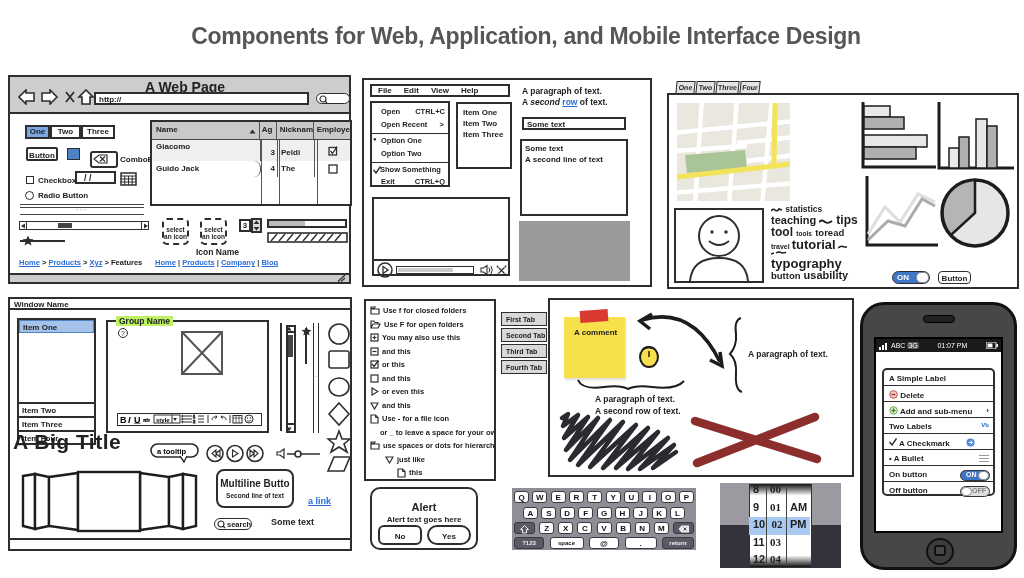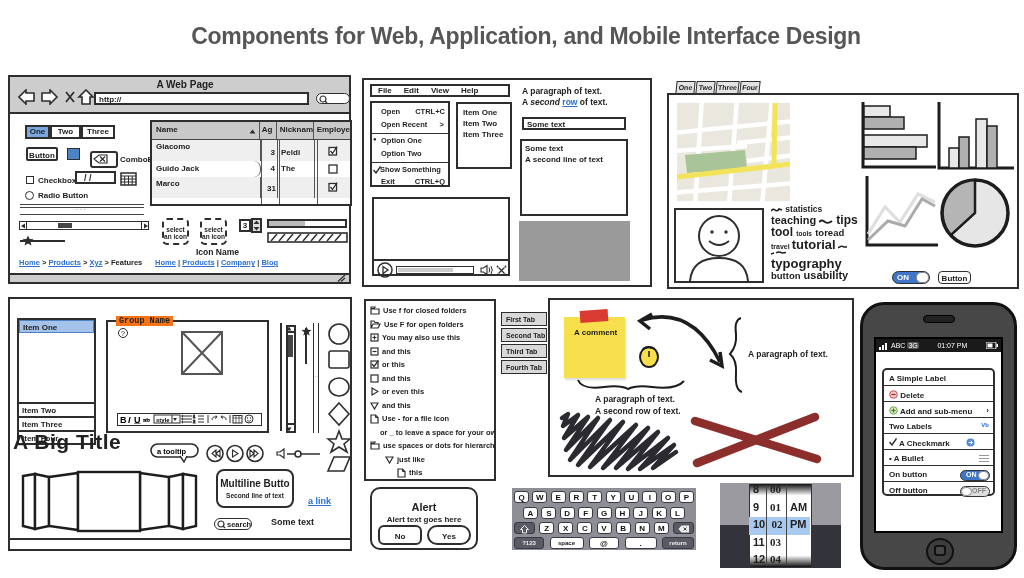--- a/index.html
+++ b/index.html
@@ -13,21 +13,21 @@
   font-size:8px; text-align:center; line-height:11px; color:#111; }
 .kk.dk { background:#5a5a64; color:#eee; }
 </style>
 </head>
 <body>
 <div class="abs" style="left:14px;top:23px;width:1024px;text-align:center;font-size:23px;font-weight:bold;color:#565656;letter-spacing:-0.3px;">Components for Web, Application, and Mobile Interface Design</div>
 
 <div class="abs bdr" id="bw" style="left:8px;top:75px;width:343px;height:209px;background:#fff;">
 
   <div class="abs" style="left:0;top:0;width:339px;height:37px;background:#cdcdcd;border-bottom:2px solid #2e2e2e;"></div>
-  <div class="abs" style="left:0;top:2px;width:339px;text-align:center;font-size:10px;font-weight:bold;padding-left:11px;">A Web Page</div>
+  <div class="abs" style="left:0;top:2px;width:339px;text-align:center;font-size:14px;font-weight:bold;padding-left:11px;">A Web Page</div>
   <svg class="abs" style="left:8px;top:12px;" width="80" height="16" viewBox="0 0 80 16">
     <path d="M16 4 L8 4 L8 1 L1 8 L8 15 L8 12 L16 12 Z" fill="#fff" stroke="#2e2e2e" stroke-width="1.6"></path>
     <path d="M24 4 L32 4 L32 1 L39 8 L32 15 L32 12 L24 12 Z" fill="#fff" stroke="#2e2e2e" stroke-width="1.6"></path>
     <path d="M48 3 L56 13 M56 3 L48 13" stroke="#2e2e2e" stroke-width="1.8" fill="none"></path>
     <path d="M64 15 L64 8 L61 8 L68 1 L75 8 L72 8 L72 15 Z" fill="#fff" stroke="#2e2e2e" stroke-width="1.6"></path>
   </svg>
   <div class="abs bdr1" style="left:84px;top:15px;width:215px;height:13px;background:#fff;font-size:8px;font-weight:bold;padding:1px 0 0 3px;border-width:2px;">http://</div>
   <div class="abs" style="left:306px;top:16px;width:34px;height:11px;background:#fff;border:1.5px solid #2e2e2e;border-radius:6px;"></div>
   <svg class="abs" style="left:309px;top:18px;" width="9" height="9" viewBox="0 0 9 9">
       <circle cx="4" cy="4" r="3" fill="none" stroke="#2e2e2e" stroke-width="1.2"></circle>
@@ -101,29 +101,20 @@
             <rect x="1" y="1.5" width="7.5" height="7.5" fill="#fff" stroke="#2e2e2e" stroke-width="1.3"></rect>
             <path d="M2.5 5 L4.5 7.5 L9 0.7" stroke="#2e2e2e" stroke-width="1.3" fill="none"></path>
           </svg></div>
     </div>
     <div style="display:flex;height:16px;background:#fff;font-size:8px;font-weight:bold;">
       <div style="width:109px;padding:3px 0 0 4px;border-right:1px solid #555;border-radius:7px;">Guido Jack</div>
       <div style="width:17px;padding:3px 0 0 2px;border-right:1px solid #555;text-align:right;padding-right:2px;">4</div>
       <div style="width:37px;padding:3px 0 0 3px;border-right:1px solid #555;">The</div>
       <div style="flex:1;text-align:center;padding-top:3px;"><svg width="10" height="10" viewBox="0 0 10 10" style="display:inline;">
             <rect x="1" y="1" width="8" height="8" fill="#fff" stroke="#2e2e2e" stroke-width="1.3"></rect>
-          </svg></div>
-    </div>
-    <div style="display:flex;height:21px;background:#efefef;font-size:8px;font-weight:bold;">
-      <div style="width:109px;padding:2px 0 0 4px;border-right:1px solid #555;">Marco</div>
-      <div style="width:17px;padding:7px 0 0 0;border-right:1px solid #555;text-align:right;padding-right:1px;">31</div>
-      <div style="width:37px;padding:2px 0 0 3px;border-right:1px solid #555;"></div>
-      <div style="flex:1;text-align:center;padding-top:5px;"><svg width="10" height="10" viewBox="0 0 10 10" style="display:inline;">
-            <rect x="1" y="1.5" width="7.5" height="7.5" fill="#fff" stroke="#2e2e2e" stroke-width="1.3"></rect>
-            <path d="M2.5 5 L4.5 7.5 L9 0.7" stroke="#2e2e2e" stroke-width="1.3" fill="none"></path>
           </svg></div>
     </div>
     <div style="position:absolute;left:109px;top:18px;bottom:0;border-left:1px solid #555;"></div>
     <div style="position:absolute;left:127px;top:18px;bottom:0;border-left:1px solid #555;"></div>
     <div style="position:absolute;left:165px;top:18px;bottom:0;border-left:1px solid #555;"></div>
   </div>
 
   <div class="abs" style="left:152px;top:141px;width:27px;height:27px;border:2px dashed #2e2e2e;border-radius:5px;font-size:6.5px;font-weight:bold;text-align:center;padding-top:6px;line-height:7px;white-space:nowrap;">select<br>an icon</div>
   <div class="abs" style="left:190px;top:141px;width:27px;height:27px;border:2px dashed #2e2e2e;border-radius:5px;font-size:6.5px;font-weight:bold;text-align:center;padding-top:6px;line-height:7px;white-space:nowrap;">select<br>an icon</div>
   <div class="abs" style="left:186px;top:170px;font-size:8.5px;font-weight:bold;">Icon Name</div>
@@ -304,30 +295,31 @@
     <path d="M37 4 A33 33 0 0 0 13 59 L37 37 Z" fill="#b5b5b5" stroke="#1d1d1d" stroke-width="2.5"></path>
   </svg>
 
   <div class="abs" style="left:892px;top:271px;width:38px;height:13px;border:1.5px solid #2e2e2e;border-radius:7px;background:#3f76c8;"></div>
   <div class="abs" style="left:897px;top:273px;font-size:8px;font-weight:bold;color:#fff;">ON</div>
   <div class="abs" style="left:916px;top:272px;width:13px;height:11px;background:#fff;border:1px solid #888;border-radius:5px;"></div>
   <div class="abs" style="left:938px;top:271px;width:33px;height:13px;border:1.5px solid #2e2e2e;border-radius:4px;background:#fff;font-size:8px;font-weight:bold;text-align:center;padding-top:2px;">Button</div>
 </div>
 
 <div class="abs bdr" id="win" style="left:8px;top:297px;width:344px;height:254px;background:#fff;">
+  <div class="abs" style="left:0;top:0;width:340px;height:11px;border-bottom:2px solid #2e2e2e;font-size:8px;font-weight:bold;padding:1px 0 0 4px;">Window Name</div>
 
   <div class="abs bdr1" style="left:7px;top:19px;width:79px;height:127px;border-width:2px;background:#fff;">
     <div style="height:13px;background:#a5c3ea;border:1px solid #4d82c4;font-size:8px;font-weight:bold;padding:2px 0 0 3px;">Item One</div>
     <div class="abs" style="left:0;top:82px;width:75px;height:14px;border-top:2px solid #2e2e2e;font-size:8px;font-weight:bold;padding:2px 0 0 3px;">Item Two</div>
     <div class="abs" style="left:0;top:96px;width:75px;height:14px;border-top:2px solid #2e2e2e;font-size:8px;font-weight:bold;padding:2px 0 0 3px;">Item Three</div>
     <div class="abs" style="left:0;top:110px;width:75px;height:13px;border-top:2px solid #2e2e2e;font-size:8px;font-weight:bold;padding:2px 0 0 3px;">Item Four</div>
   </div>
 
   <div class="abs bdr1" style="left:96px;top:21px;width:163px;height:113px;border-width:2px;">
-    <div class="abs" style="left:8px;top:-6px;background:#f97316;padding:0 3px;font-size:8.5px;font-weight:bold;font-family:Liberation Mono, monospace;">Group Name</div>
+    <div class="abs" style="left:8px;top:-6px;background:#bef264;padding:0 3px;font-size:8.5px;font-weight:bold;">Group Name</div>
     <div class="abs" style="left:10px;top:6px;width:10px;height:10px;border:1.5px solid #2e2e2e;border-radius:50%;font-size:7px;text-align:center;line-height:9px;">?</div>
     <svg class="abs" style="left:73px;top:9px;" width="42" height="44" viewBox="0 0 42 44">
       <rect x="1" y="1" width="40" height="42" fill="#fff" stroke="#555" stroke-width="2"></rect>
       <path d="M1 1 L41 43 M41 1 L1 43" stroke="#555" stroke-width="2"></path>
     </svg>
     <div class="abs bdr1" style="left:9px;top:91px;width:145px;height:13px;border-width:1.5px;">
       <svg width="142" height="10" viewBox="0 0 142 10" style="margin-top:0px;">
         <text x="2" y="8.5" font-size="9" font-weight="bold" font-family="Liberation Sans">B</text>
         <text x="10" y="8.5" font-size="9" font-style="italic" font-weight="bold" font-family="Liberation Sans">I</text>
         <text x="16" y="8.5" font-size="9" font-weight="bold" text-decoration="underline" font-family="Liberation Sans">U</text>

